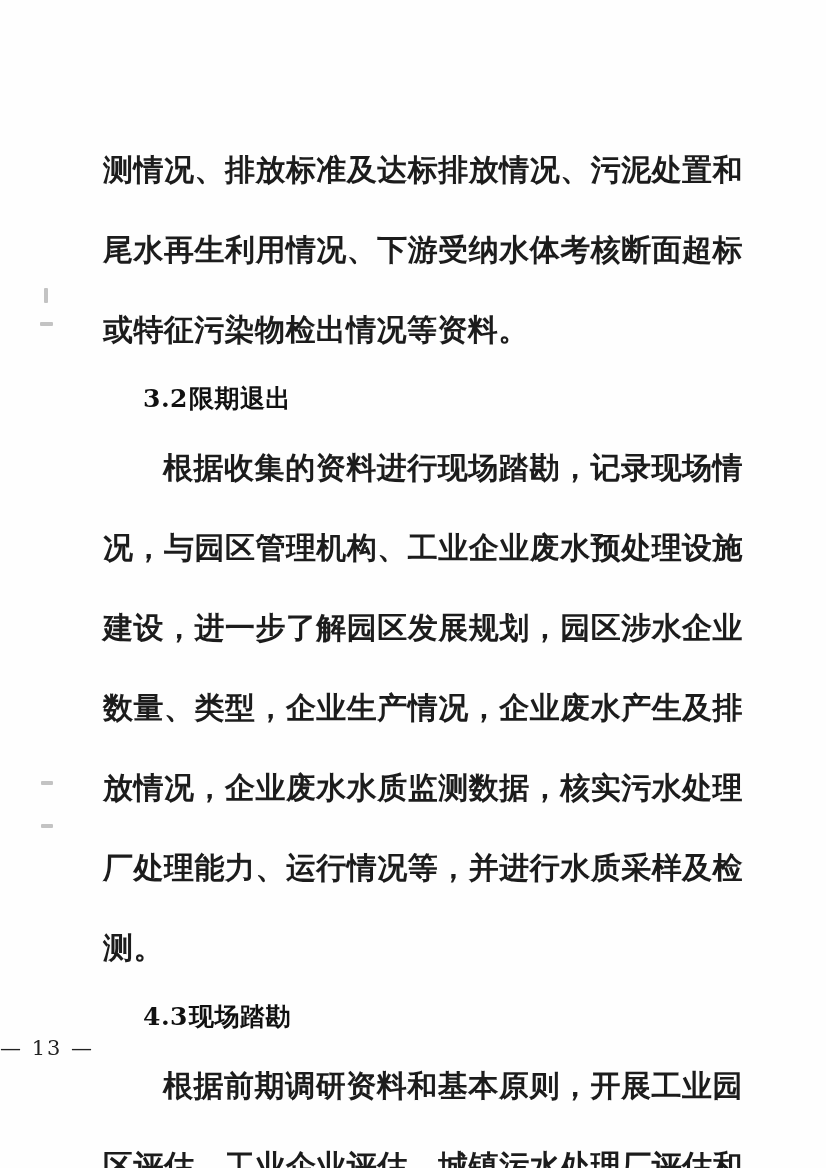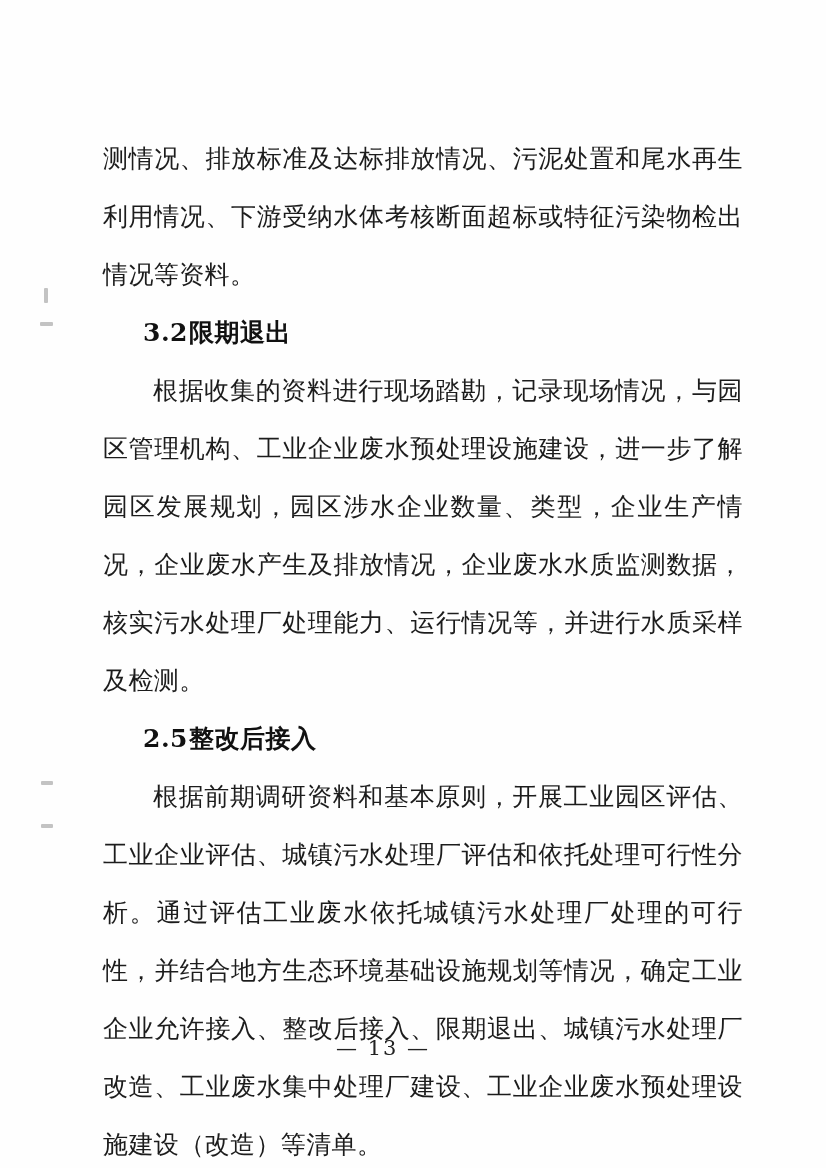--- a/index.html
+++ b/index.html
@@ -35,28 +35,28 @@
 
   .content {
     position: absolute;
     left: 103px;
     top: 130px;
     width: 640px;
   }
 
   .para {
     margin: 0 0 0 0;
-    font-size: 25px;
-    line-height: 58px;
+    font-size: 30px;
+    line-height: 80px;
     color: #1c1c1c;
     text-align: justify;
     text-justify: inter-character;
     letter-spacing: 0.4px;
     font-family: "DejaVu Serif", "Liberation Serif", serif;
-    font-weight: 400;
+    font-weight: 700;
   }
   .para.indent {
     text-indent: 2em;
   }
 
   .heading {
     margin: 0;
     font-size: 25px;
     line-height: 58px;
     color: #111111;
@@ -69,21 +69,20 @@
     font-family: "DejaVu Serif", "Liberation Serif", serif;
     font-weight: bold;
     margin-right: 1px;
   }
 
   .page-number {
     position: absolute;
     left: 0;
     top: 1036px;
     width: 826px;
-    text-align: center;
     padding-right: 60px;
     box-sizing: border-box;
     font-size: 21px;
     color: #222222;
     font-family: "DejaVu Serif", "Liberation Serif", serif;
     letter-spacing: 2px;
   }
 </style>
 </head>
 <body>
@@ -99,21 +98,21 @@
 
     <p class="para">测情况、排放标准及达标排放情况、污泥处置和尾水再生利用情况、下游受纳水体考核断面超标或特征污染物检出情况等资料。</p>
 
     <h2 class="heading">
       <span class="num">3.2</span><span>限期退出</span>
     </h2>
 
     <p class="para indent">根据收集的资料进行现场踏勘，记录现场情况，与园区管理机构、工业企业废水预处理设施建设，进一步了解园区发展规划，园区涉水企业数量、类型，企业生产情况，企业废水产生及排放情况，企业废水水质监测数据，核实污水处理厂处理能力、运行情况等，并进行水质采样及检测。</p>
 
     <h2 class="heading">
-      <span class="num">2.5</span><span>整改后接入</span>
+      <span class="num">4.3</span><span>现场踏勘</span>
     </h2>
 
     <p class="para indent">根据前期调研资料和基本原则，开展工业园区评估、工业企业评估、城镇污水处理厂评估和依托处理可行性分析。通过评估工业废水依托城镇污水处理厂处理的可行性，并结合地方生态环境基础设施规划等情况，确定工业企业允许接入、整改后接入、限期退出、城镇污水处理厂改造、工业废水集中处理厂建设、工业企业废水预处理设施建设（改造）等清单。</p>
 
   </div>
 
   <div class="page-number">— 13 —</div>
 
 </div>
 

